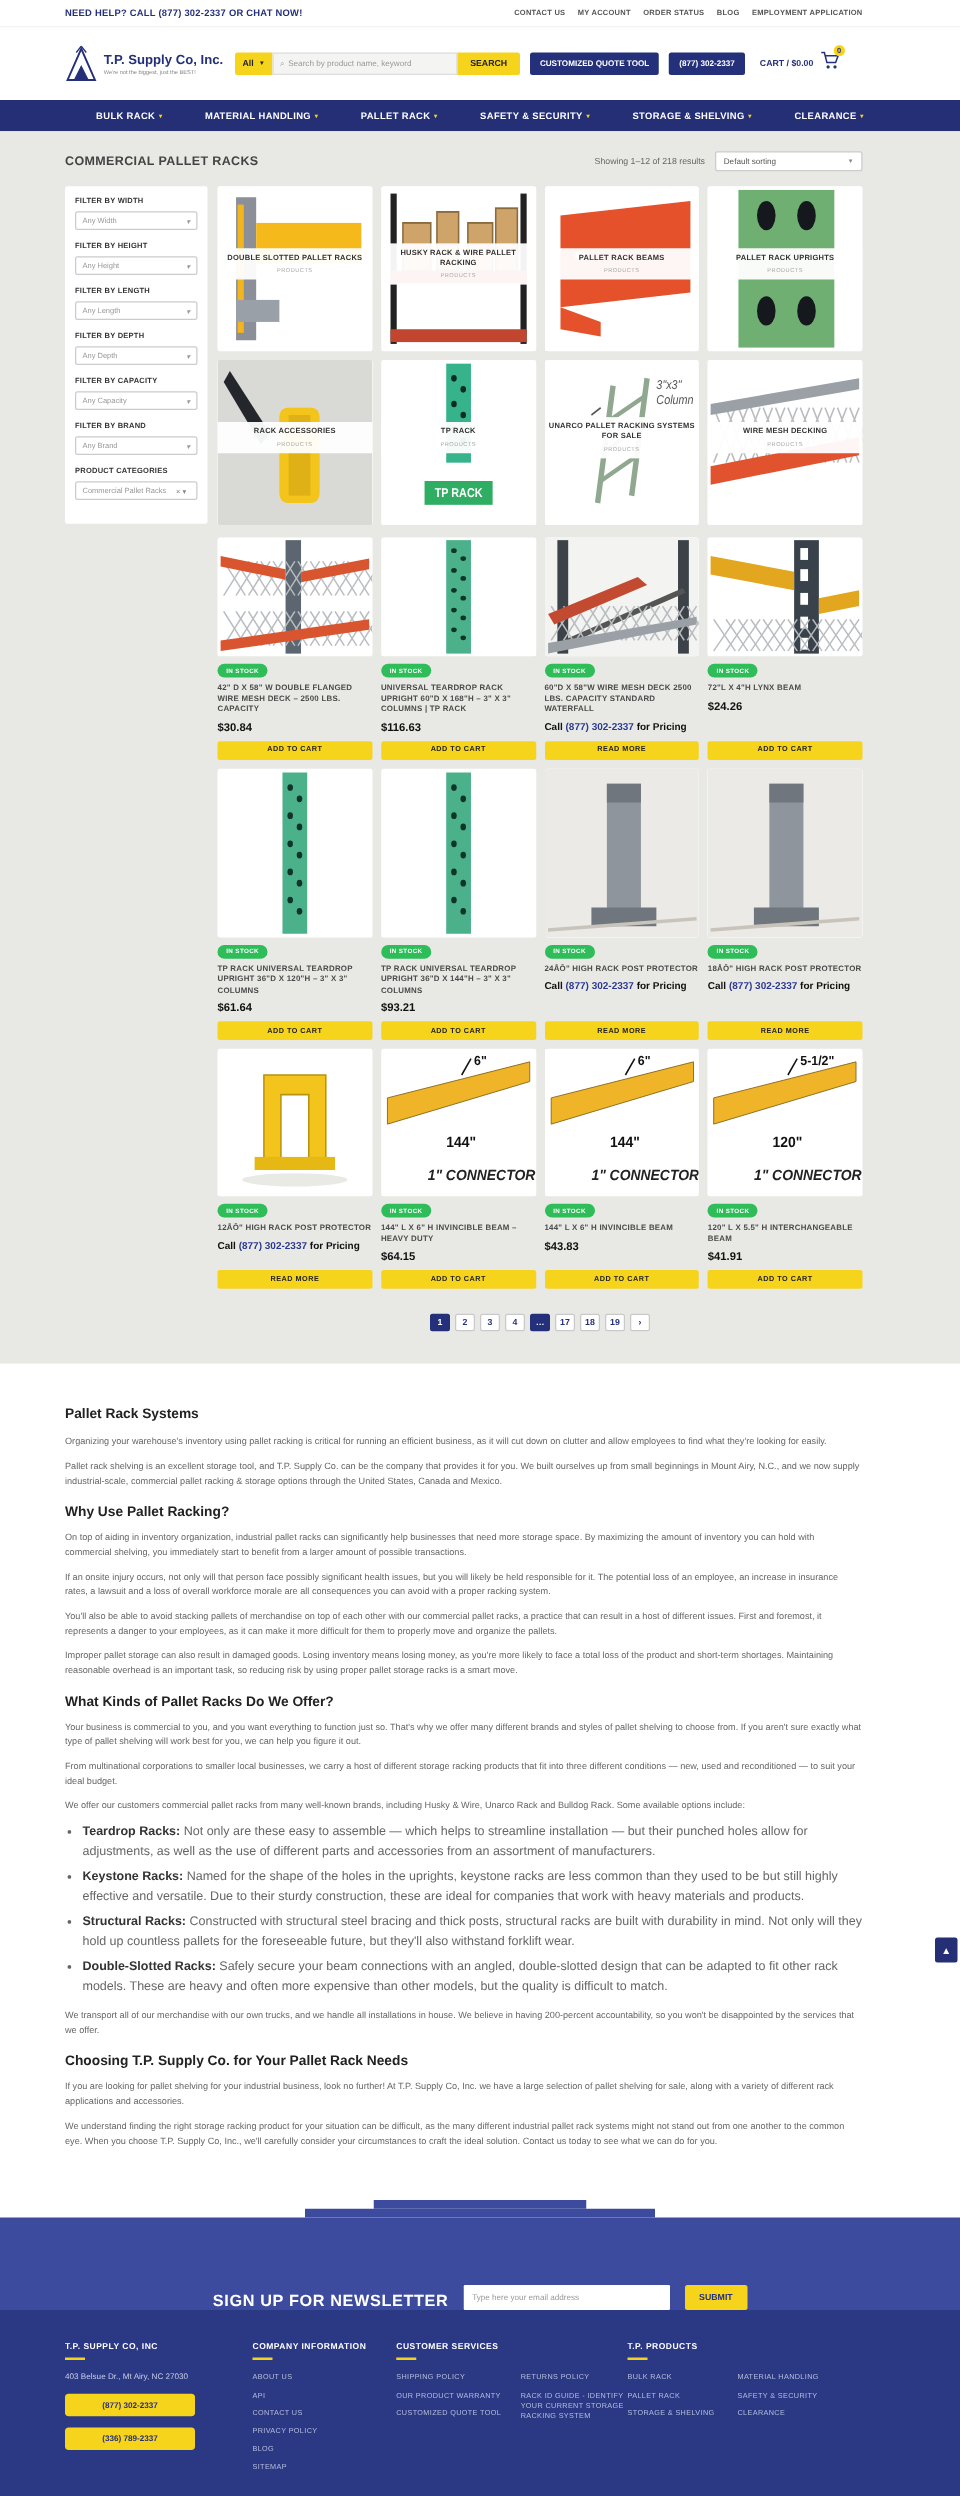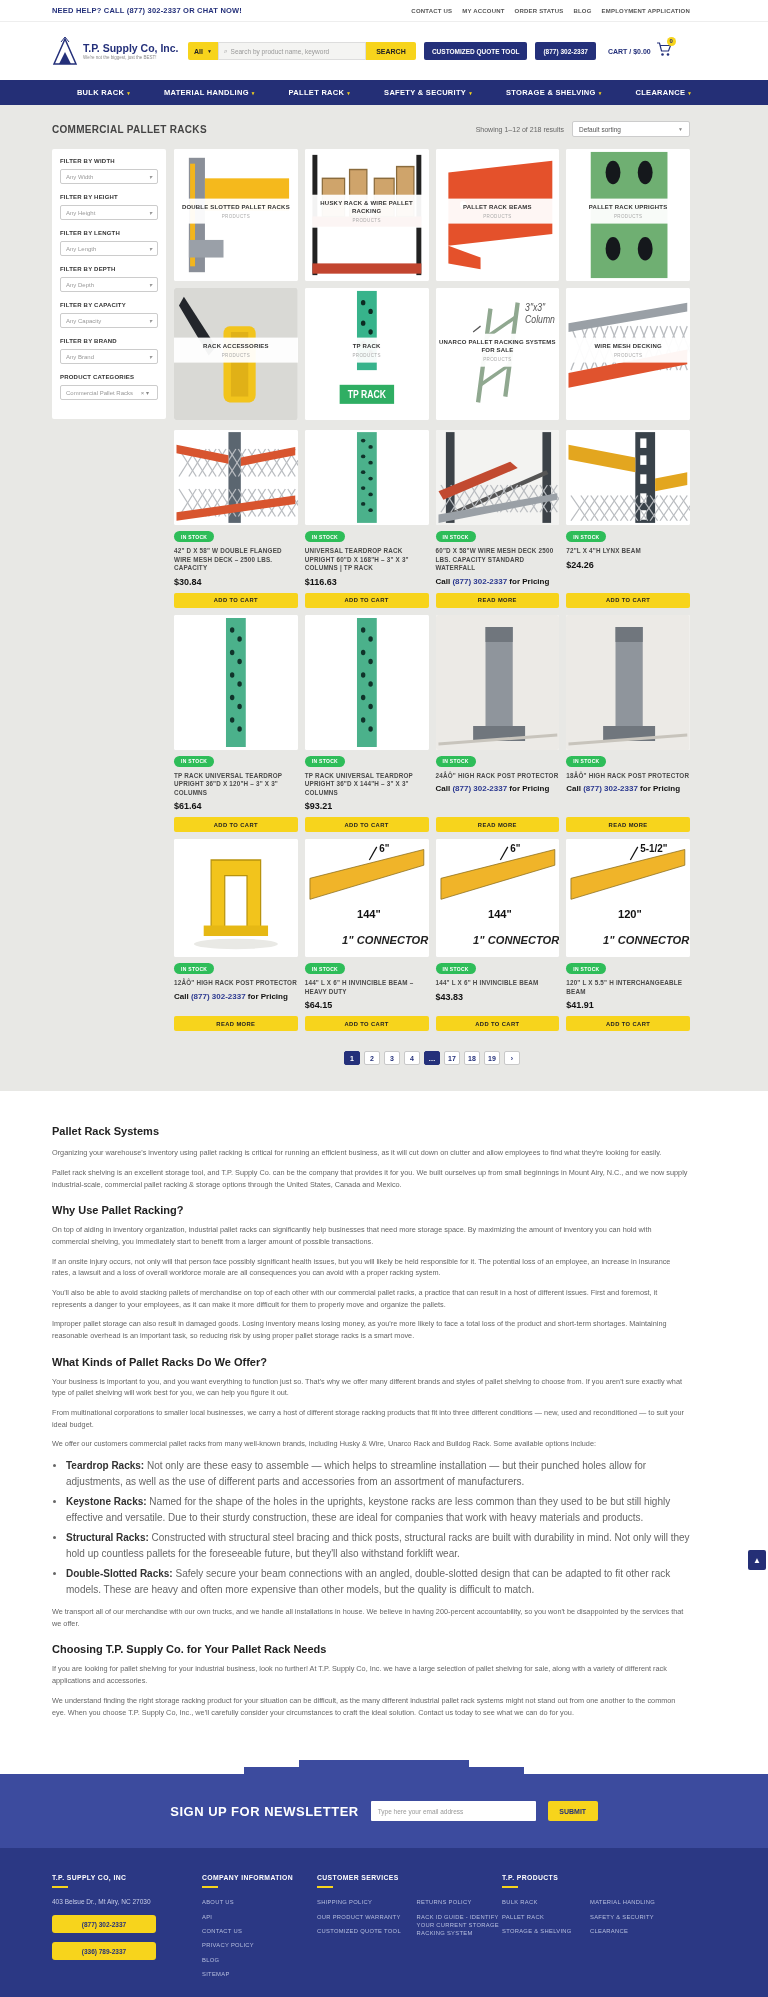--- a/index.html
+++ b/index.html
@@ -81,21 +81,21 @@
   .article h2{font-size:11px;color:#222;margin-bottom:10px}
   .article h3{font-size:11px;color:#222;margin:14px 0 8px}
   .article p{font-size:7.3px;color:#666;line-height:1.6;margin-bottom:8px}
   .article ul{margin:0 0 8px 14px}
   .article li{font-size:10px;color:#666;line-height:1.6;margin-bottom:4px}
   .article li b{color:#333}
 
   
   .news-step1{height:7px;background:#3c4b9e;width:170px;margin:0 auto}
   .news-step2{height:7px;background:#3c4b9e;width:280px;margin:0 auto}
-  .newsband{background:#3c4b9e;height:74px;display:flex;align-items:center;justify-content:center;gap:12px}
+  .newsband{background:#3c4b9e;height:74px;display:flex;align-items:flex-end;justify-content:center;gap:12px}
   .news-label{color:#fff;font-size:13px;font-weight:bold;letter-spacing:.5px;font-stretch:condensed}
   .news-input{width:165px;height:20px;background:#fff;border-radius:1px;font-size:6.5px;color:#999;display:flex;align-items:center;padding:0 7px}
   .news-btn{background:#f7d41c;height:20px;width:50px;border-radius:2px;display:flex;align-items:center;justify-content:center;font-size:7px;font-weight:bold;color:#24307a;cursor:pointer}
   .footer{background:#2b3884;padding-top:26px;padding-bottom:24px}
   .fcols{display:grid;grid-template-columns:150px 115px 185px 162px;gap:0}
   .fcol h4{color:#fff;font-size:6.8px;letter-spacing:.4px;margin-bottom:5px}
   .fcol .ul{width:16px;height:2px;background:#f7d41c;margin-bottom:10px}
   .flink{font-size:5.8px;color:#b7bfdf;letter-spacing:.3px;margin-bottom:6px;cursor:pointer;line-height:1.45}
   .addr{font-size:6.5px;color:#c7cde8;margin-bottom:10px}
   .phone-pill{background:#f7d41c;color:#24307a;font-size:6.5px;font-weight:bold;width:104px;height:18px;border-radius:3px;display:flex;align-items:center;justify-content:center;margin-bottom:9px;cursor:pointer}
@@ -729,21 +729,21 @@
     <h2>Pallet Rack Systems</h2>
     <div id="article-body">
         <p>Organizing your warehouse's inventory using pallet racking is critical for running an efficient business, as it will cut down on clutter and allow employees to find what they're looking for easily.</p>
         <p>Pallet rack shelving is an excellent storage tool, and T.P. Supply Co. can be the company that provides it for you. We built ourselves up from small beginnings in Mount Airy, N.C., and we now supply industrial-scale, commercial pallet racking &amp; storage options through the United States, Canada and Mexico.</p>
         <h3>Why Use Pallet Racking?</h3>
         <p>On top of aiding in inventory organization, industrial pallet racks can significantly help businesses that need more storage space. By maximizing the amount of inventory you can hold with commercial shelving, you immediately start to benefit from a larger amount of possible transactions.</p>
         <p>If an onsite injury occurs, not only will that person face possibly significant health issues, but you will likely be held responsible for it. The potential loss of an employee, an increase in insurance rates, a lawsuit and a loss of overall workforce morale are all consequences you can avoid with a proper racking system.</p>
         <p>You'll also be able to avoid stacking pallets of merchandise on top of each other with our commercial pallet racks, a practice that can result in a host of different issues. First and foremost, it represents a danger to your employees, as it can make it more difficult for them to properly move and organize the pallets.</p>
         <p>Improper pallet storage can also result in damaged goods. Losing inventory means losing money, as you're more likely to face a total loss of the product and short-term shortages. Maintaining reasonable overhead is an important task, so reducing risk by using proper pallet storage racks is a smart move.</p>
         <h3>What Kinds of Pallet Racks Do We Offer?</h3>
-        <p>Your business is important to you, and you want everything to function just so. That's why we offer many different brands and styles of pallet shelving to choose from. If you aren't sure exactly what type of pallet shelving will work best for you, we can help you figure it out.</p>
+        <p>Your business is commercial to you, and you want everything to function just so. That's why we offer many different brands and styles of pallet shelving to choose from. If you aren't sure exactly what type of pallet shelving will work best for you, we can help you figure it out.</p>
         <p>From multinational corporations to smaller local businesses, we carry a host of different storage racking products that fit into three different conditions — new, used and reconditioned — to suit your ideal budget.</p>
         <p>We offer our customers commercial pallet racks from many well-known brands, including Husky &amp; Wire, Unarco Rack and Bulldog Rack. Some available options include:</p>
         <ul>
           <li><b>Teardrop Racks:</b> Not only are these easy to assemble — which helps to streamline installation — but their punched holes allow for adjustments, as well as the use of different parts and accessories from an assortment of manufacturers.</li>
           <li><b>Keystone Racks:</b> Named for the shape of the holes in the uprights, keystone racks are less common than they used to be but still highly effective and versatile. Due to their sturdy construction, these are ideal for companies that work with heavy materials and products.</li>
           <li><b>Structural Racks:</b> Constructed with structural steel bracing and thick posts, structural racks are built with durability in mind. Not only will they hold up countless pallets for the foreseeable future, but they'll also withstand forklift wear.</li>
           <li><b>Double-Slotted Racks:</b> Safely secure your beam connections with an angled, double-slotted design that can be adapted to fit other rack models. These are heavy and often more expensive than other models, but the quality is difficult to match.</li>
         </ul>
         <p>We transport all of our merchandise with our own trucks, and we handle all installations in house. We believe in having 200-percent accountability, so you won't be disappointed by the services that we offer.</p>
         <h3>Choosing T.P. Supply Co. for Your Pallet Rack Needs</h3>

